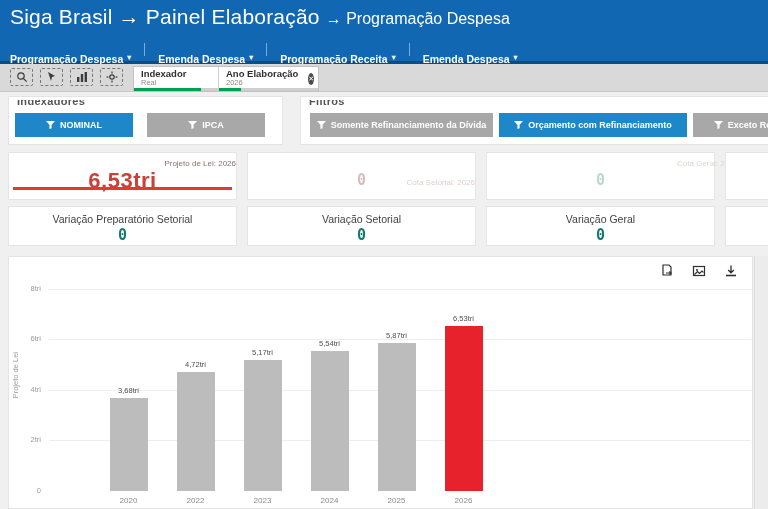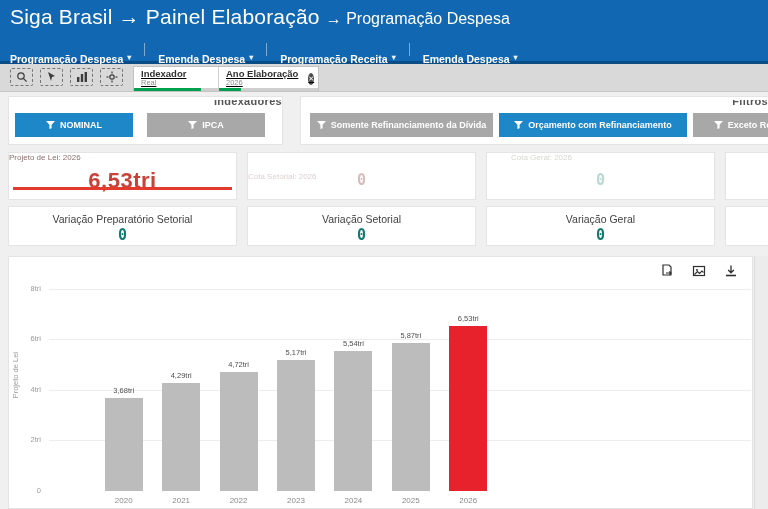--- a/index.html
+++ b/index.html
@@ -15,39 +15,39 @@
   .nav-caret{font-size:8px;margin-left:4px;opacity:.9;}
   .nav-sep{width:1px;height:13px;background:rgba(255,255,255,.45);margin:0 13px;}
 
   
   .toolbar{position:absolute;left:0;top:64px;width:768px;height:28px;background:#d9d9d9;border-bottom:1px solid #c6c6c6;box-sizing:border-box;}
   .tb-icon{position:absolute;top:4px;width:23px;height:18px;border:1px dashed #767676;border-radius:2px;display:flex;align-items:center;justify-content:center;color:#3c3c3c;background:transparent;cursor:pointer;box-sizing:border-box;}
   .tb-icon svg{display:block;}
   .chips{position:absolute;left:133px;top:2px;display:flex;height:24px;border:1px solid #c2c2c2;background:#fff;}
   .chip{position:relative;background:#fff;border-right:1px solid #d0d0d0;padding:2px 8px 0 7px;box-sizing:border-box;cursor:pointer;}
   .chip:last-child{border-right:none;}
-  .chip-inner{display:flex;align-items:center;text-decoration:underline;}
+  .chip-inner{display:flex;align-items:center;}
   .chip-field{font-size:9.5px;font-weight:bold;color:#303030;line-height:10px;white-space:nowrap;}
   .chip-value{font-size:7.5px;color:#8b8b8b;line-height:8px;white-space:nowrap;}
   .chip-track{position:absolute;left:0;bottom:0;width:100%;height:3px;background:#cfcfcf;}
   .chip-fill{height:100%;background:#00a050;}
   .chip-close{width:12px;height:12px;border-radius:50%;background:#4d4d4d;color:#fff;font-size:7px;line-height:12px;text-align:center;margin-left:10px;margin-top:1px;cursor:pointer;}
 
   
   .card{position:absolute;background:#fff;border:1px solid #e4e4e4;box-sizing:border-box;}
-  .heading-clip{height:7px;overflow:hidden;margin:3px 0 0 8px;text-align:right;}
+  .heading-clip{height:7px;overflow:hidden;margin:3px 0 0 8px;}
   .heading-clip span{display:block;font-size:11px;font-weight:bold;color:#555;margin-top:-5px;letter-spacing:.3px;}
 
   
   .fbtn{position:absolute;top:16px;height:24px;display:flex;align-items:center;justify-content:center;color:#fff;font-size:9px;font-weight:bold;cursor:pointer;white-space:nowrap;box-sizing:border-box;background:#a8a8a8;}
   .fbtn svg{margin-right:5px;flex:none;}
   .fbtn.active{background:#1d87c8;}
 
   
-  .kpi-title{position:absolute;left:0;top:0;width:100%;text-align:left;font-size:8px;}
+  .kpi-title{position:absolute;left:0;top:6px;width:100%;text-align:right;font-size:8px;}
   .kpi-value{position:absolute;left:0;top:15px;width:100%;text-align:center;font-weight:bold;}
   .kpi-red .kpi-title{color:#8a6f6d;}
   .kpi-red .kpi-value{color:#c7433a;font-size:22px;letter-spacing:.5px;}
   .kpi-underline{position:absolute;left:4px;right:4px;top:34px;height:3px;background:#e23a2c;}
   .kpi-faded-red .kpi-title{color:#ddcfcf;margin-top:19px;}
   .kpi-faded-red .kpi-value{color:#d8bdbd;font-size:15px;top:18px;font-family:"DejaVu Sans Mono",monospace;}
   .kpi-faded-teal .kpi-title{color:#d6d6d0;margin-left:24px;}
   .kpi-faded-teal .kpi-value{color:#b9d8d2;font-size:15px;top:18px;font-family:"DejaVu Sans Mono",monospace;}
 
   
@@ -267,25 +267,20 @@
       <div class="gridline" style="top:50px;"></div>
       <div class="gridline" style="top:101px;"></div>
       <div class="gridline" style="top:151px;"></div>
       <div class="bars" id="bars">
           <div class="bar-group">
             <span class="bar-label">3,68tri</span>
             <div class="bar" style="height: 93px; background: rgb(188, 188, 188);"></div>
             <span class="bar-cat">2020</span>
           </div>
           <div class="bar-group">
-            <span class="bar-label">4,29tri</span>
-            <div class="bar" style="height: 108px; background: rgb(188, 188, 188);"></div>
-            <span class="bar-cat">2021</span>
-          </div>
-          <div class="bar-group">
             <span class="bar-label">4,72tri</span>
             <div class="bar" style="height: 119px; background: rgb(188, 188, 188);"></div>
             <span class="bar-cat">2022</span>
           </div>
           <div class="bar-group">
             <span class="bar-label">5,17tri</span>
             <div class="bar" style="height: 131px; background: rgb(188, 188, 188);"></div>
             <span class="bar-cat">2023</span>
           </div>
           <div class="bar-group">

